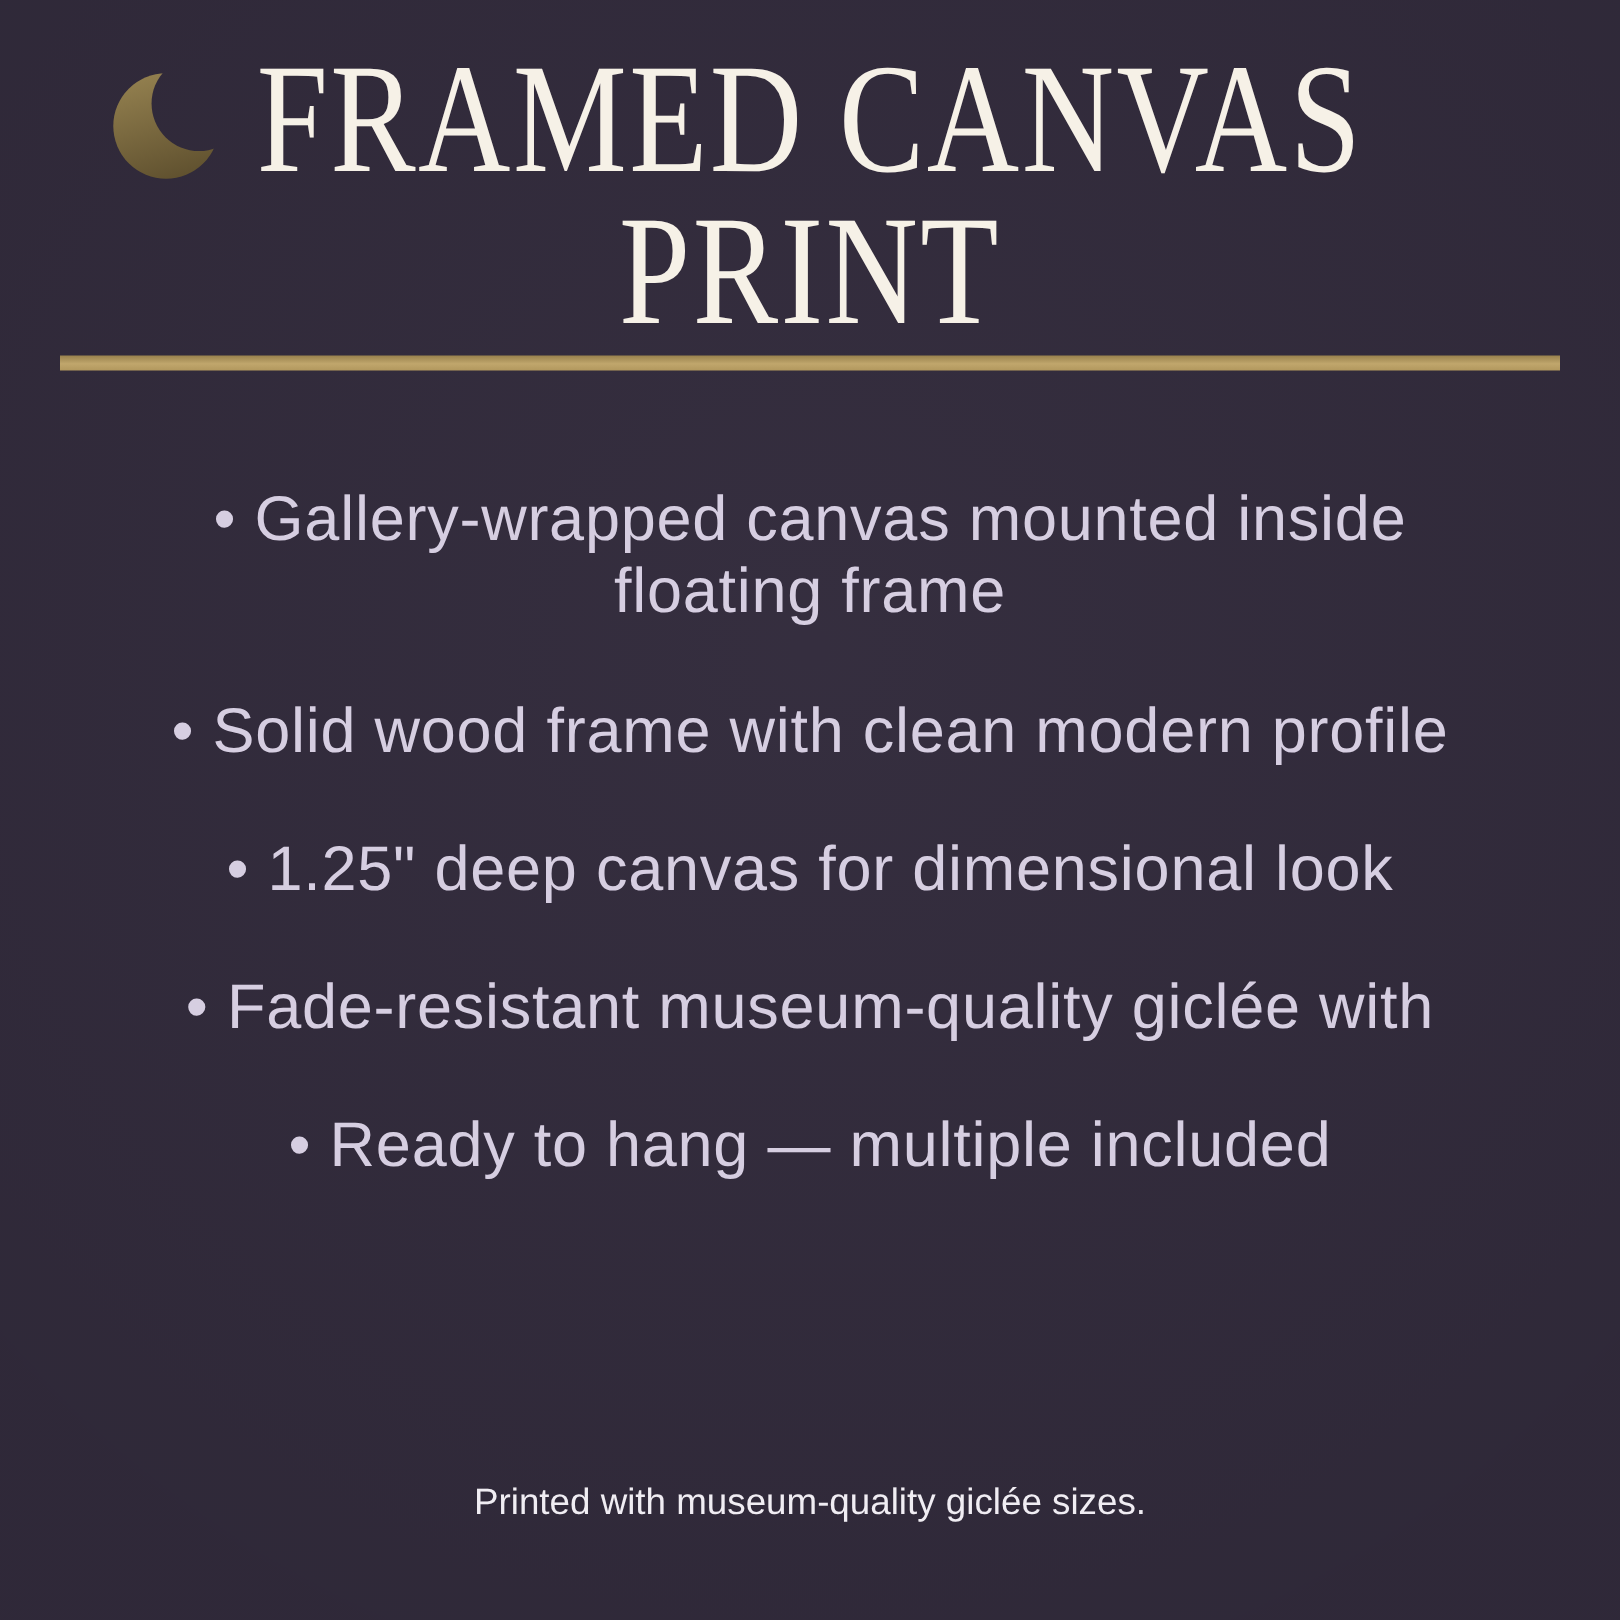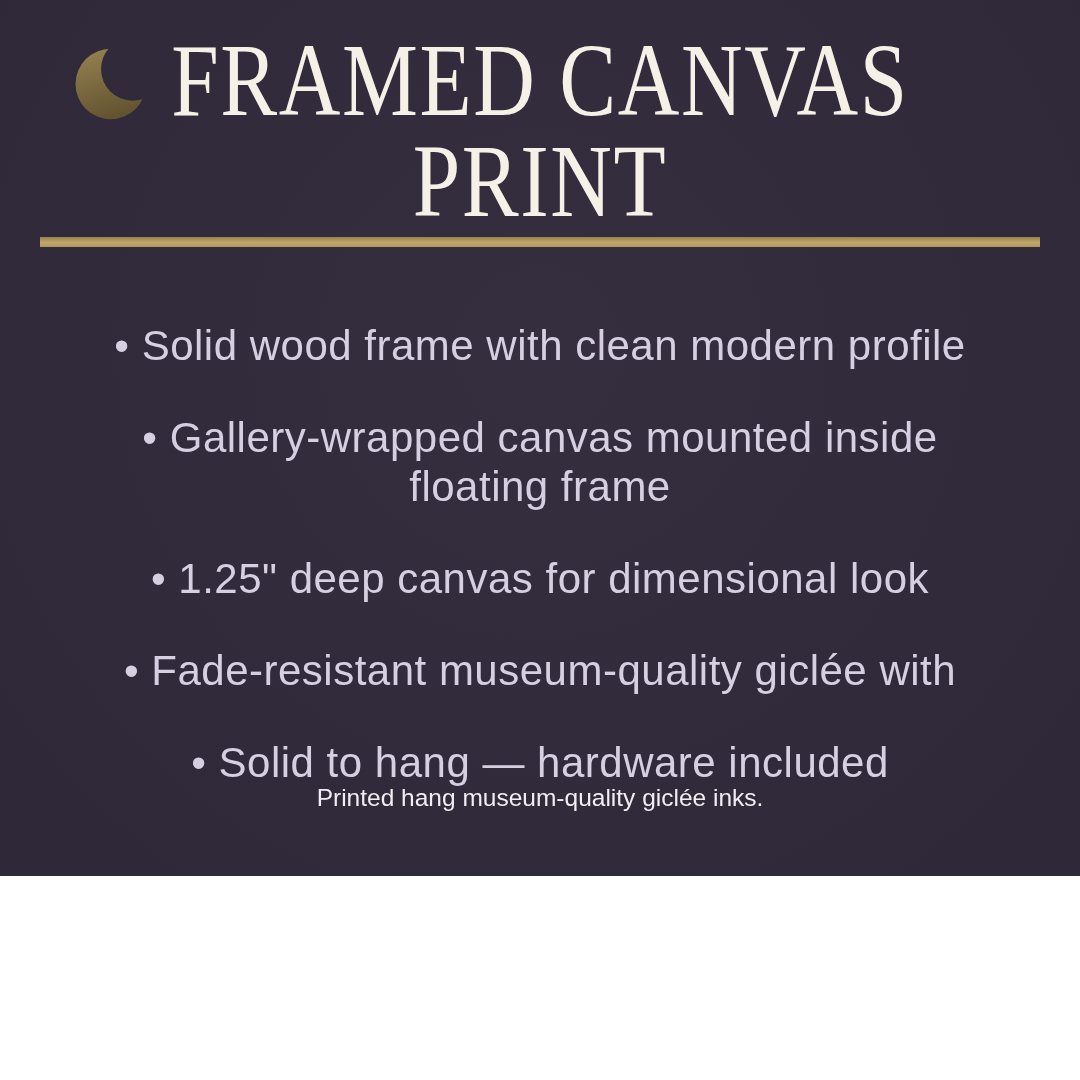--- a/index.html
+++ b/index.html
@@ -2,21 +2,21 @@
 <html><head>
 <meta charset="utf-8">
 <style>
   html, body {
     margin: 0;
     padding: 0;
   }
   .canvas {
     position: relative;
     width: 1080px;
-    height: 876px;
+    height: 1080px;
     background-color: #322b3c;
     background-image: radial-gradient(circle at 50% 40%, rgba(255,255,255,0.015), rgba(0,0,0,0.06) 85%);
     overflow: hidden;
     font-family: "Liberation Sans", sans-serif;
   }
 
   
   .moon {
     position: absolute;
     left: 72px;
@@ -102,24 +102,24 @@
   </svg>
 
   <h1 class="title">
     <span class="line">FRAMED CANVAS</span>
     <span class="line">PRINT</span>
   </h1>
 
   <div class="divider"></div>
 
   <div class="bullets">
+    <p class="bullet-item">• Gallery-wrapped canvas mounted inside floating frame</p>
     <p class="bullet-item">• Solid wood frame with clean modern profile</p>
-    <p class="bullet-item">• Gallery-wrapped canvas mounted inside floating frame</p>
     <p class="bullet-item">• 1.25" deep canvas for dimensional look</p>
     <p class="bullet-item">• Fade-resistant museum-quality giclée with</p>
-    <p class="bullet-item">• Solid to hang — hardware included</p>
+    <p class="bullet-item">• Ready to hang — multiple included</p>
   </div>
 
   <div class="footer">
-    <span class="line">Printed hang museum-quality giclée inks.</span>
+    <span class="line">Printed with museum-quality giclée sizes.</span>
   </div>
 
 </div>
 
 </body></html>

